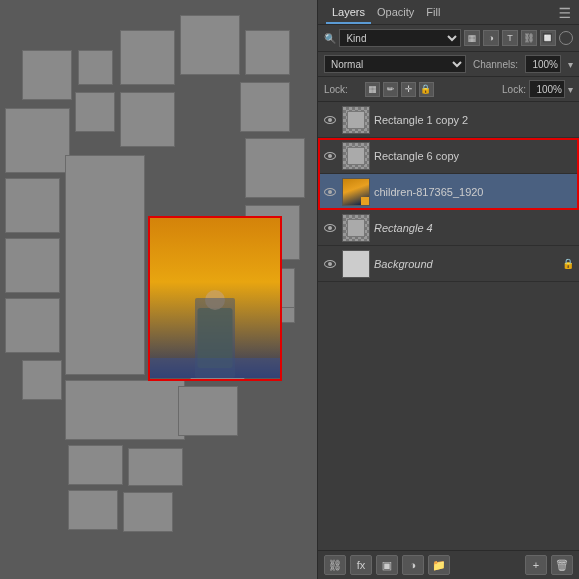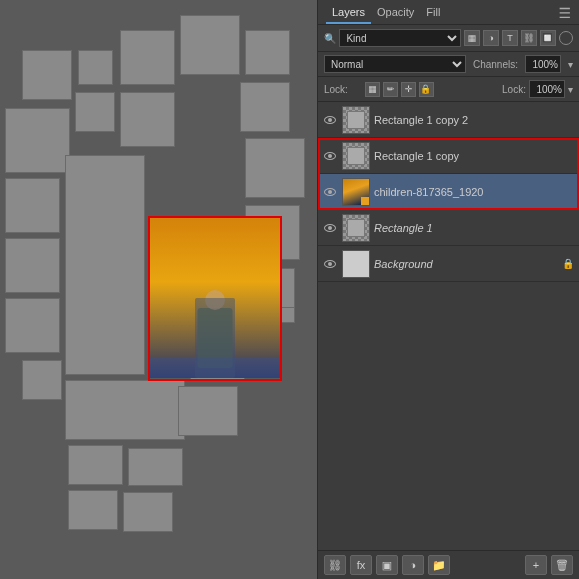--- a/index.html
+++ b/index.html
@@ -427,41 +427,41 @@
       <span class="layer-name">Rectangle 1 copy 2</span>
     </div>
 
     <div class="layer-item">
       <div class="eye-icon">
         <div class="eye-shape"></div>
       </div>
       <div class="layer-thumb layer-thumb-checkerboard">
         <div style="position:absolute;top:4px;left:4px;right:4px;bottom:4px;background:#aaa;border:1px solid #777;"></div>
       </div>
-      <span class="layer-name">Rectangle 1 copy</span>
+      <span class="layer-name">Rectangle 6 copy</span>
     </div>
 
     <div class="layer-item selected">
       <div class="eye-icon">
         <div class="eye-shape"></div>
       </div>
       <div class="layer-thumb layer-thumb-photo">
         <div style="position:absolute;bottom:0;right:0;width:8px;height:8px;background:#e8a020;"></div>
       </div>
       <span class="layer-name">children-817365_1920</span>
     </div>
 
     <div class="layer-item">
       <div class="eye-icon">
         <div class="eye-shape"></div>
       </div>
       <div class="layer-thumb layer-thumb-checkerboard">
         <div style="position:absolute;top:4px;left:4px;right:4px;bottom:4px;background:#aaa;border:1px solid #777;"></div>
       </div>
-      <span class="layer-name italic">Rectangle 1</span>
+      <span class="layer-name italic">Rectangle 4</span>
     </div>
 
 
     <div class="layer-item">
       <div class="eye-icon">
         <div class="eye-shape"></div>
       </div>
       <div class="layer-thumb layer-thumb-bg"></div>
       <span class="layer-name italic">Background</span>
       <span class="layer-lock-icon">🔒</span>

